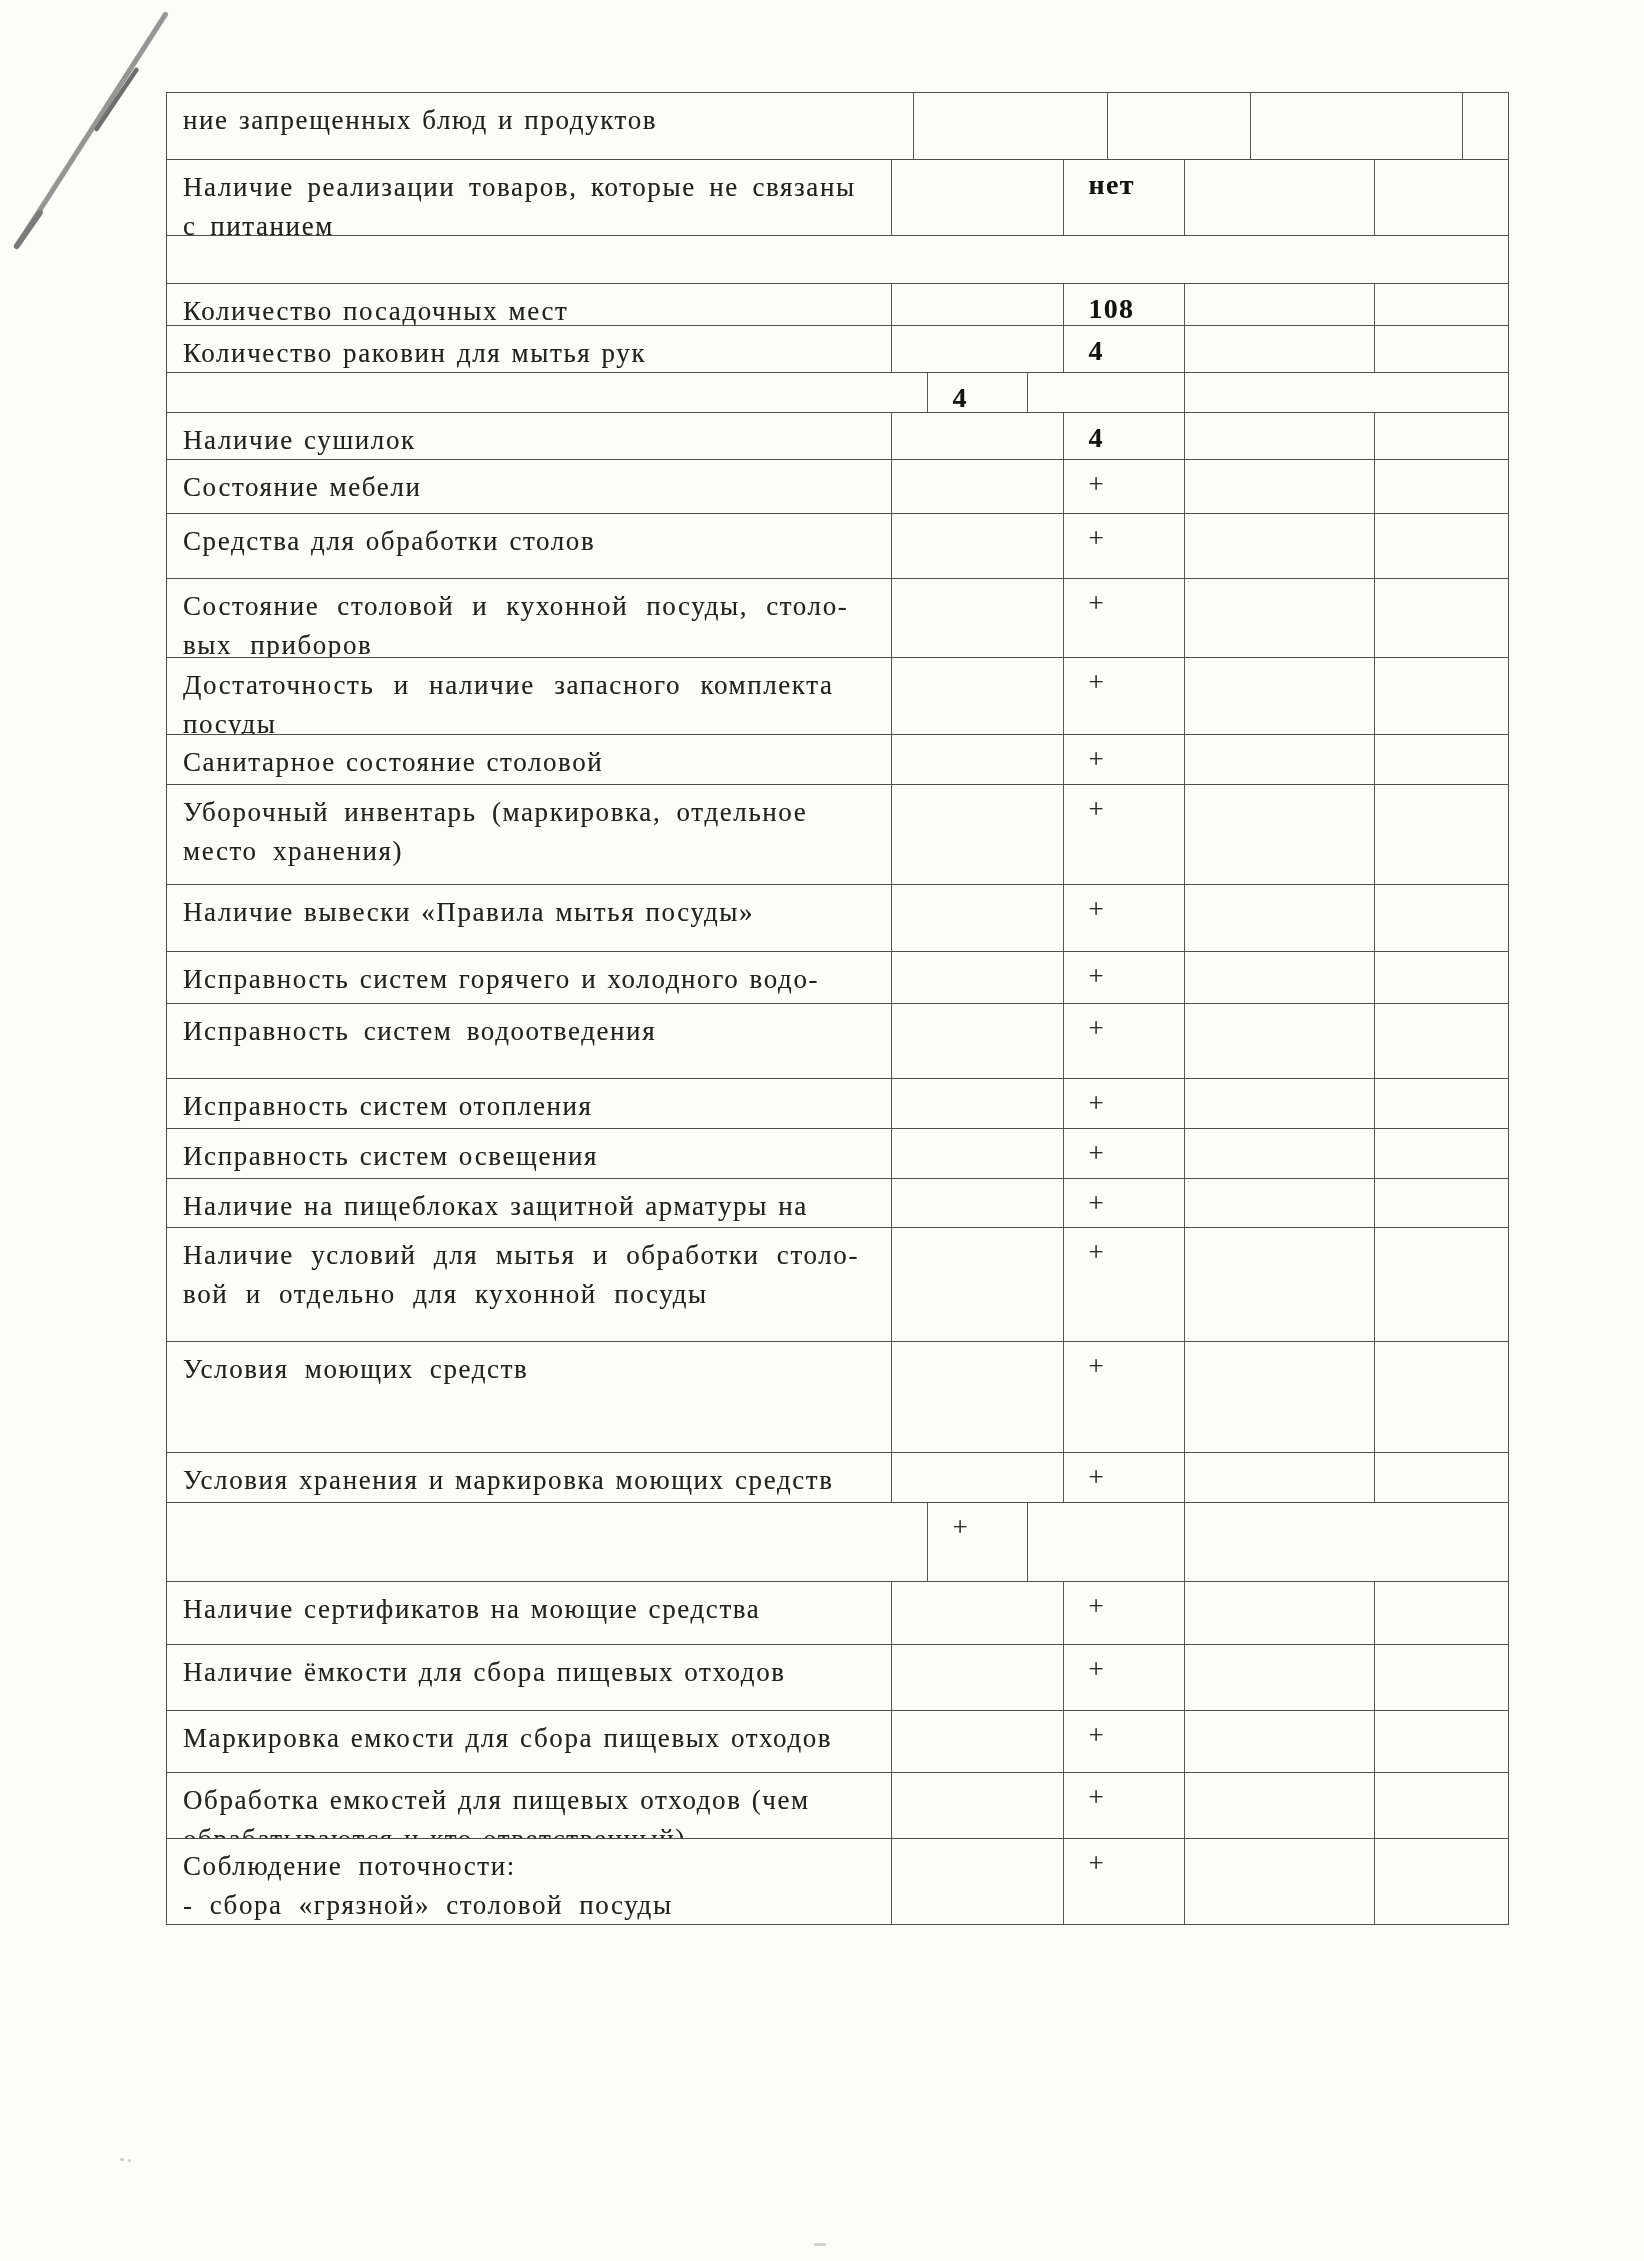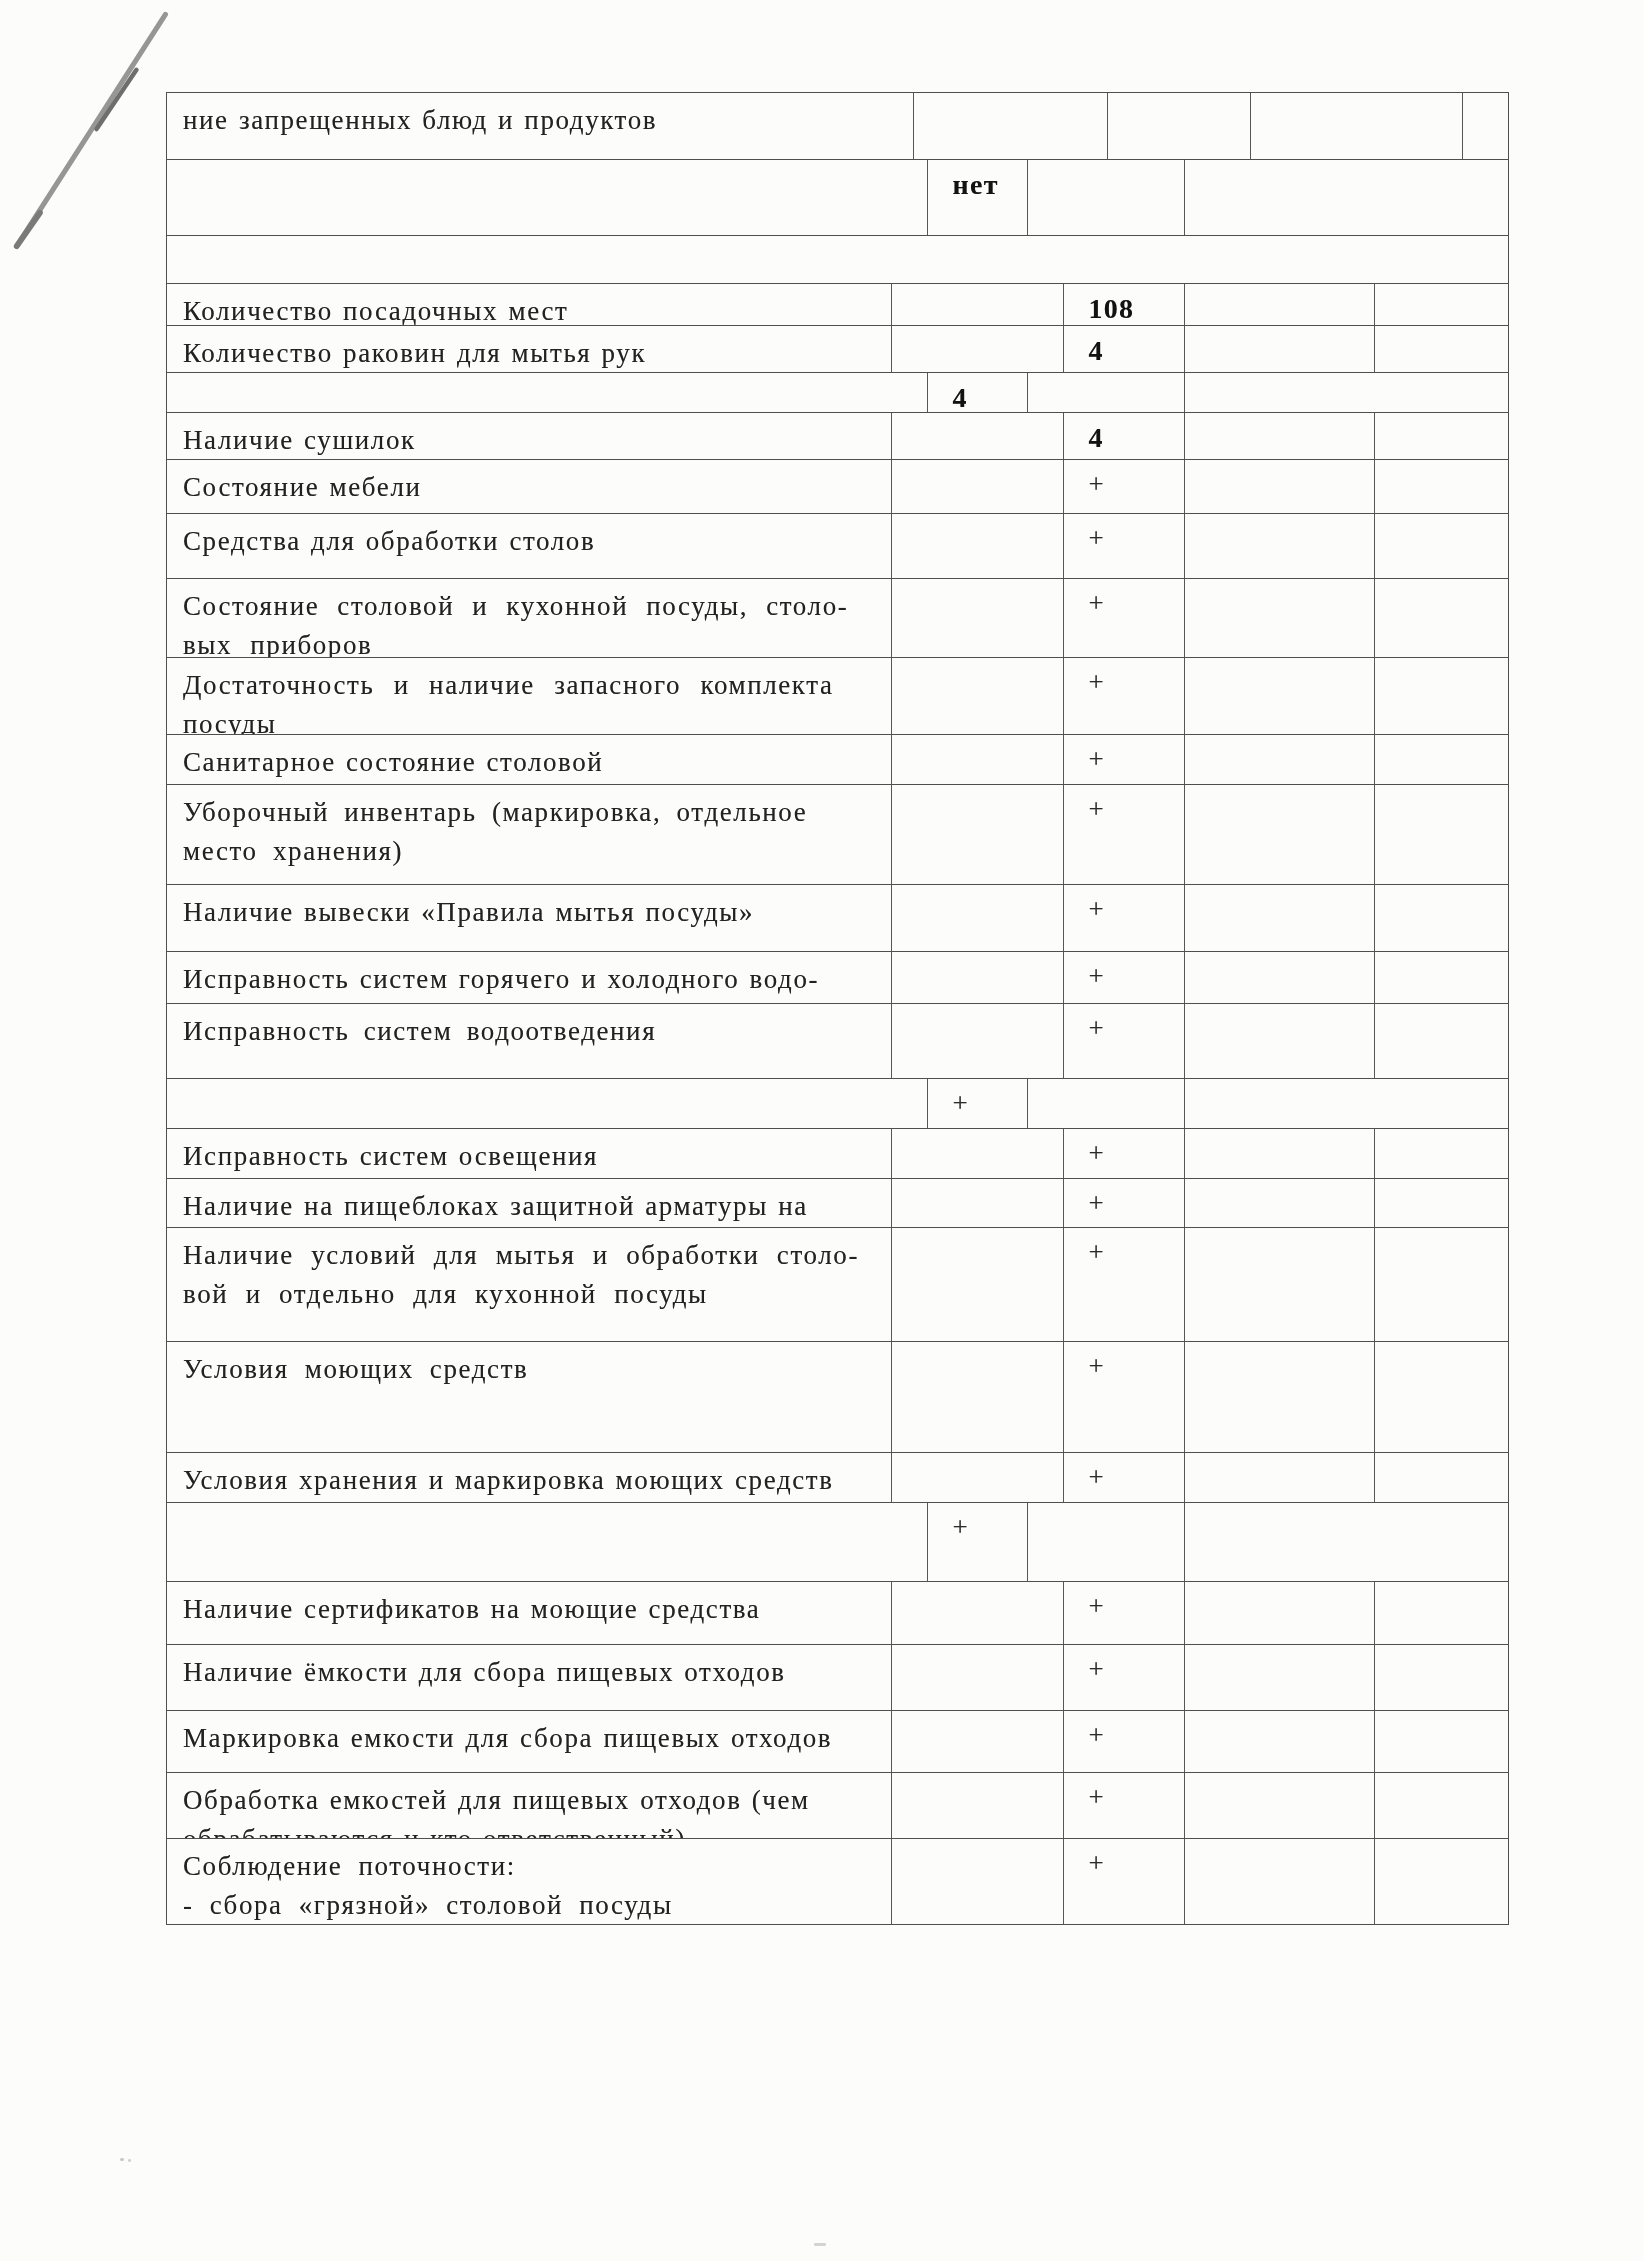--- a/index.html
+++ b/index.html
@@ -109,20 +109,22 @@
 
   <div class="table" id="checklist-table">
       <div class="row item-row">
         <div class="cell label">ние запрещенных  блюд и продуктов</div>
         <div class="cell col-a"></div>
         <div class="cell value "></div>
         <div class="cell col-c"></div>
         <div class="cell col-d"></div>
       </div>
       <div class="row item-row">
+        <div class="cell label">Наличие реализации товаров, которые не связаны
+с питанием</div>
         <div class="cell col-a"></div>
         <div class="cell value num">нет</div>
         <div class="cell col-c"></div>
         <div class="cell col-d"></div>
       </div>
       <div class="row section-row">
         <div class="cell section-cell">Организация приема пищи</div>
       </div>
       <div class="row item-row">
         <div class="cell label">Количество посадочных мест</div>
@@ -212,20 +214,21 @@
         <div class="cell col-d"></div>
       </div>
       <div class="row item-row">
         <div class="cell label">Исправность систем  водоотведения</div>
         <div class="cell col-a"></div>
         <div class="cell value plus">+</div>
         <div class="cell col-c"></div>
         <div class="cell col-d"></div>
       </div>
       <div class="row item-row">
+        <div class="cell label">Исправность систем отопления</div>
         <div class="cell col-a"></div>
         <div class="cell value plus">+</div>
         <div class="cell col-c"></div>
         <div class="cell col-d"></div>
       </div>
       <div class="row item-row">
         <div class="cell label">Исправность систем  освещения</div>
         <div class="cell col-a"></div>
         <div class="cell value plus">+</div>
         <div class="cell col-c"></div>

